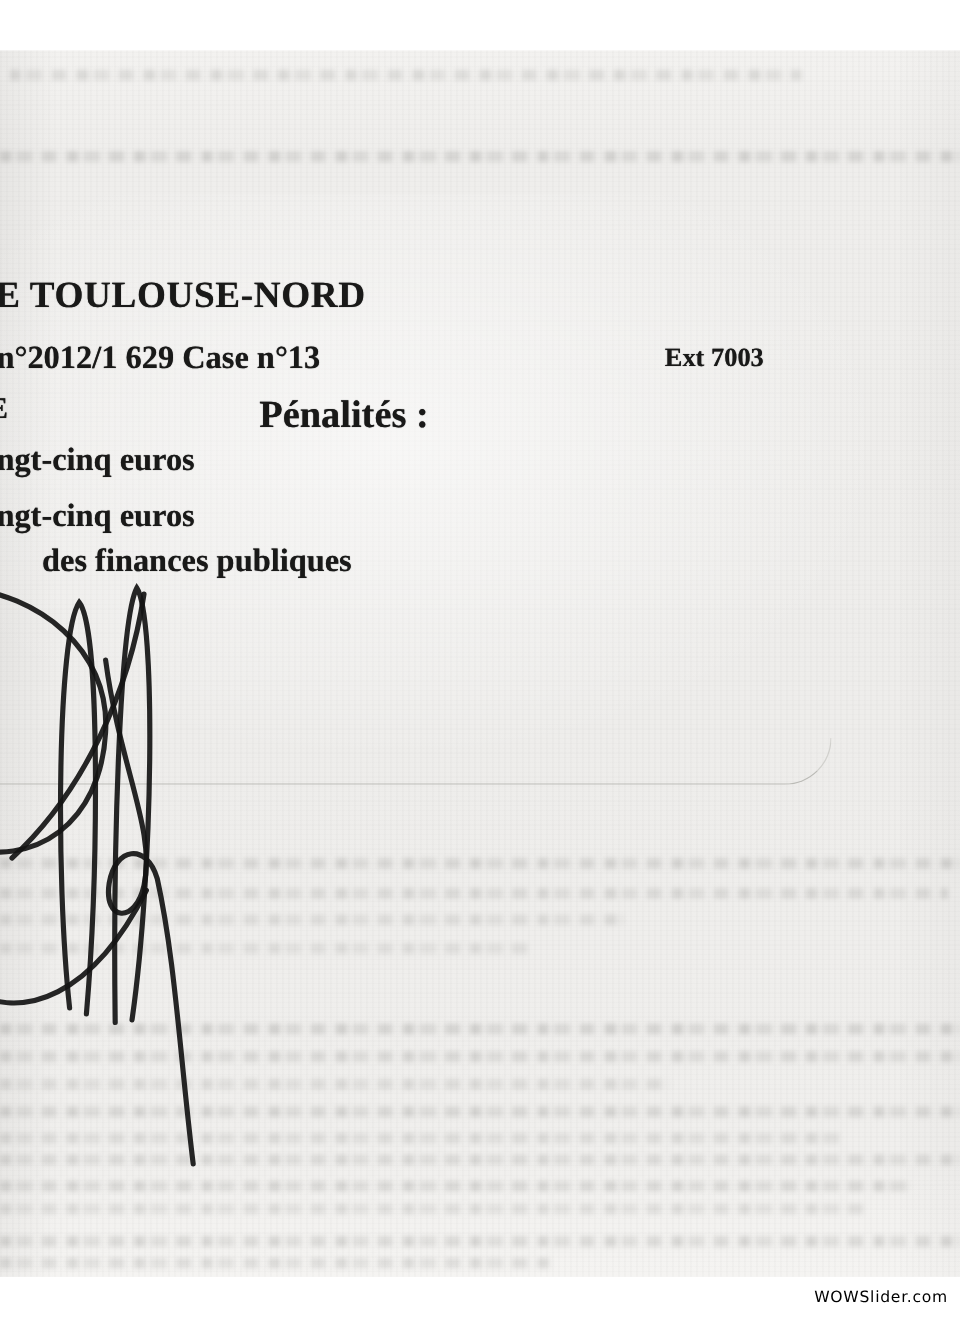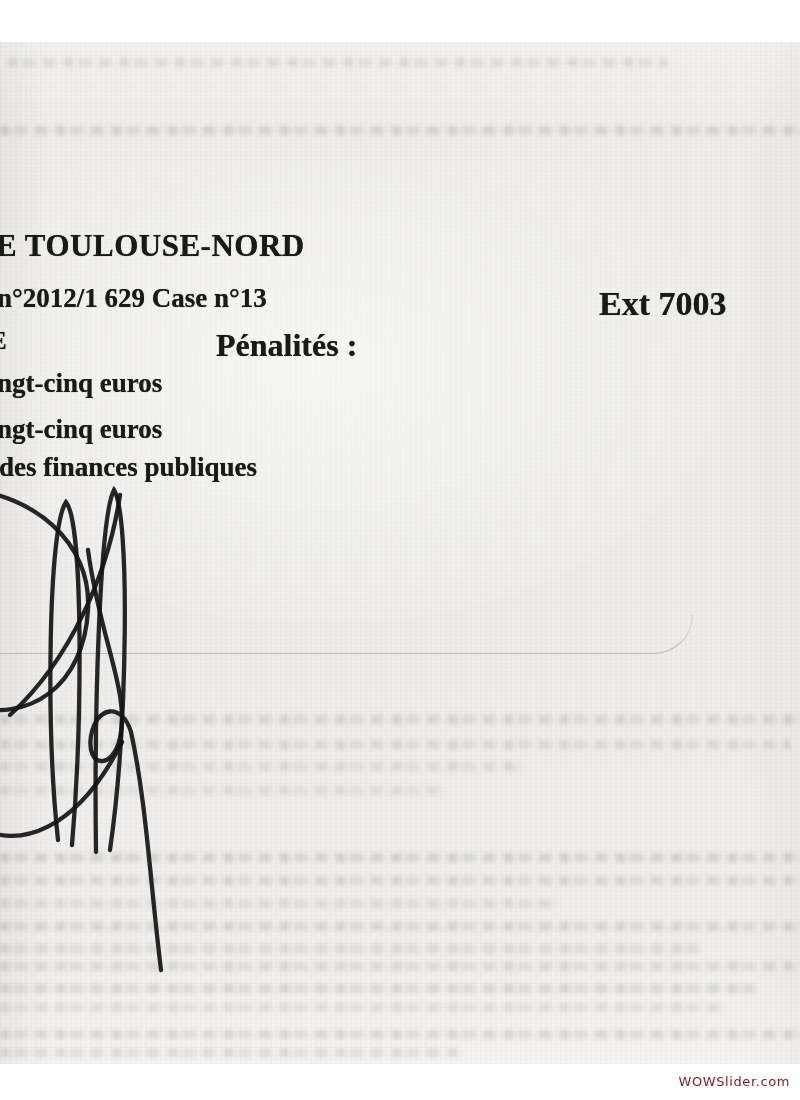--- a/index.html
+++ b/index.html
@@ -32,43 +32,43 @@
     border-bottom-right-radius:42px;
   }
   
   .print{
     position:absolute;color:#191918;font-weight:700;white-space:nowrap;
     text-shadow:0 0 0.7px rgba(30,30,30,0.85);
     filter:blur(0.25px);
   }
   .t-title     {left:-4px; top:186px; font-size:31px; letter-spacing:0.5px;}
   .t-ref       {left:-3px; top:241px; font-size:27px;}
-  .t-ext       {left:599px;top:243px; font-size:34px;}
+  .t-ext       {left:554px;top:243px; font-size:22px;}
   .t-fragment  {left:-10px;top:285px; font-size:25px;}
   .t-penalites {left:216px;top:285px; font-size:32px;}
   .t-amount1   {left:-3px; top:326px; font-size:27px;}
   .t-amount2   {left:-3px; top:372px; font-size:27px;}
-  .t-signatory {left:-1px; top:410px; font-size:27px;}
+  .t-signatory {left:-1px; top:410px; font-size:27px;padding-left:36px;}
   
   .ghost{
     position:absolute;height:9px;
     background:repeating-linear-gradient(90deg,
       rgba(95,95,92,0.38) 0 9px, rgba(150,150,146,0.10) 9px 14px,
       rgba(115,115,112,0.30) 14px 27px, rgba(165,165,160,0.07) 27px 35px,
       rgba(100,100,97,0.33) 35px 47px, rgba(160,160,156,0.08) 47px 56px);
     filter:blur(2.3px);
   }
   
   .sig{position:absolute;left:0;top:438px;}
   .sig path{fill:none;stroke:#141414;stroke-width:4.3;stroke-linecap:round;opacity:0.92;}
   
   .watermark{
     position:absolute;right:10px;top:1074px;
     font-family:"DejaVu Sans", sans-serif;font-size:13px;letter-spacing:0.6px;
-    color:#7f1d1d;text-decoration:none;
+    color:#000000;text-decoration:none;
   }
 </style>
 </head>
 <body>
 
 <div class="scan">
 
   <div class="sheet-highlight"></div>
 
   <div class="ghost" style="left:8px;  top:16px;  width:660px;opacity:.42;"></div>

